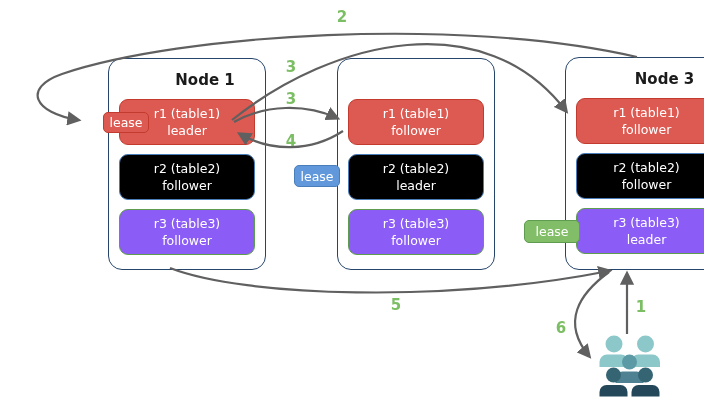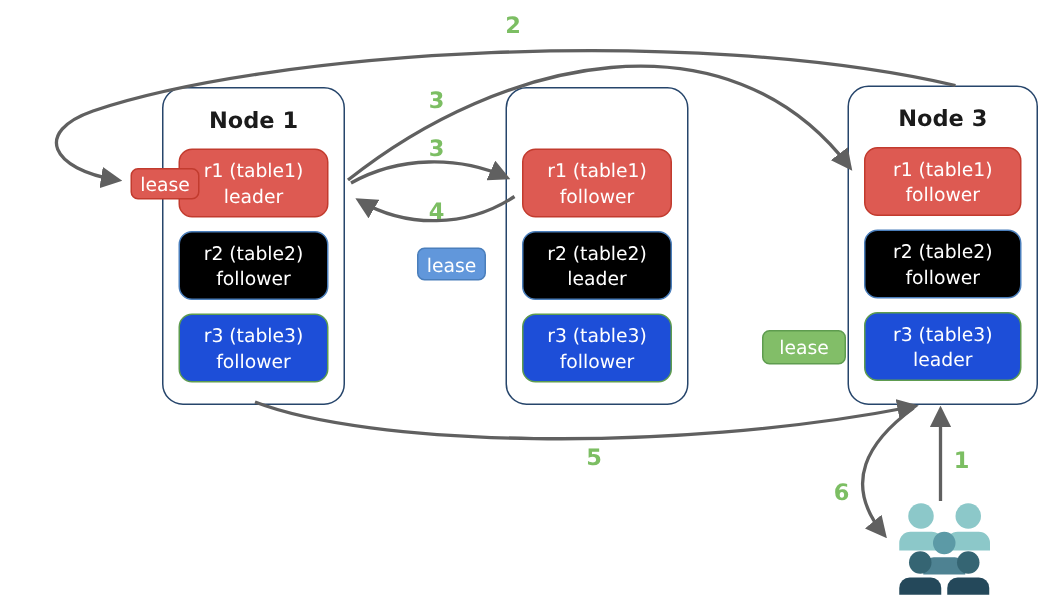--- a/index.html
+++ b/index.html
@@ -1,37 +1,37 @@
 <!DOCTYPE html>
 <html><head>
 <meta charset="utf-8">
 <style>
   html,body{margin:0;padding:0;background:#ffffff;}
   .canvas{
     position:relative;width:704px;height:405px;background:#ffffff;overflow:hidden;
     font-family:"DejaVu Sans","Liberation Sans",sans-serif;
   }
   .node{
-    position:absolute;background:#ffffff;border:1.6px solid #26456B;border-radius:14px;z-index:2;
+    position:absolute;background:#ffffff;border:1.6px solid #26456B;border-radius:14px;z-index:2;padding-left:36px;
   }
   .node-title{
     text-align:center;font-weight:bold;font-size:15px;color:#1b1b1b;margin-top:12px;
   }
   .replica{
     position:absolute;left:10px;right:10px;height:46px;border-radius:9px;
     color:#ffffff;font-size:12.5px;line-height:1.4;box-sizing:border-box;
     display:flex;flex-direction:column;align-items:center;justify-content:center;
   }
   .replica.red  {background:#DD5A52;border:1.5px solid #C23B2E;}
   .replica.blue {background:#000000;border:1.5px solid #4A7EBB;}
-  .replica.green{background:#1d4ed8;border:1.5px solid #5E9C4F;}
+  .replica.green{background:#8b5cf6;border:1.5px solid #5E9C4F;}
   .r-1{top:40px}.r-2{top:95px}.r-3{top:150px}
   .lease{
     position:absolute;color:#ffffff;font-size:12.5px;border-radius:5px;z-index:3;
-    display:flex;align-items:center;justify-content:center;box-sizing:border-box;
+    display:flex;align-items:center;justify-content:center;box-sizing:border-box;margin-left:16px;
   }
   .lease.red  {background:#DD5A52;border:1.5px solid #C23B2E;left:87px;top:112px;width:46px;height:21px;}
   .lease.blue {background:#6197DB;border:1.5px solid #4A7EBB;left:278px;top:165px;width:46px;height:22px;}
   .lease.green{background:#82BE68;border:1.5px solid #5E9C4F;left:508px;top:220px;width:56px;height:23px;}
   .step{
     position:absolute;transform:translate(-50%,-50%);color:#7CBE63;
     font-weight:bold;font-size:15px;z-index:6;
   }
   .arrows{position:absolute;left:0;top:0;z-index:4;pointer-events:none;}
   .people{position:absolute;left:593px;top:330px;z-index:2;}

